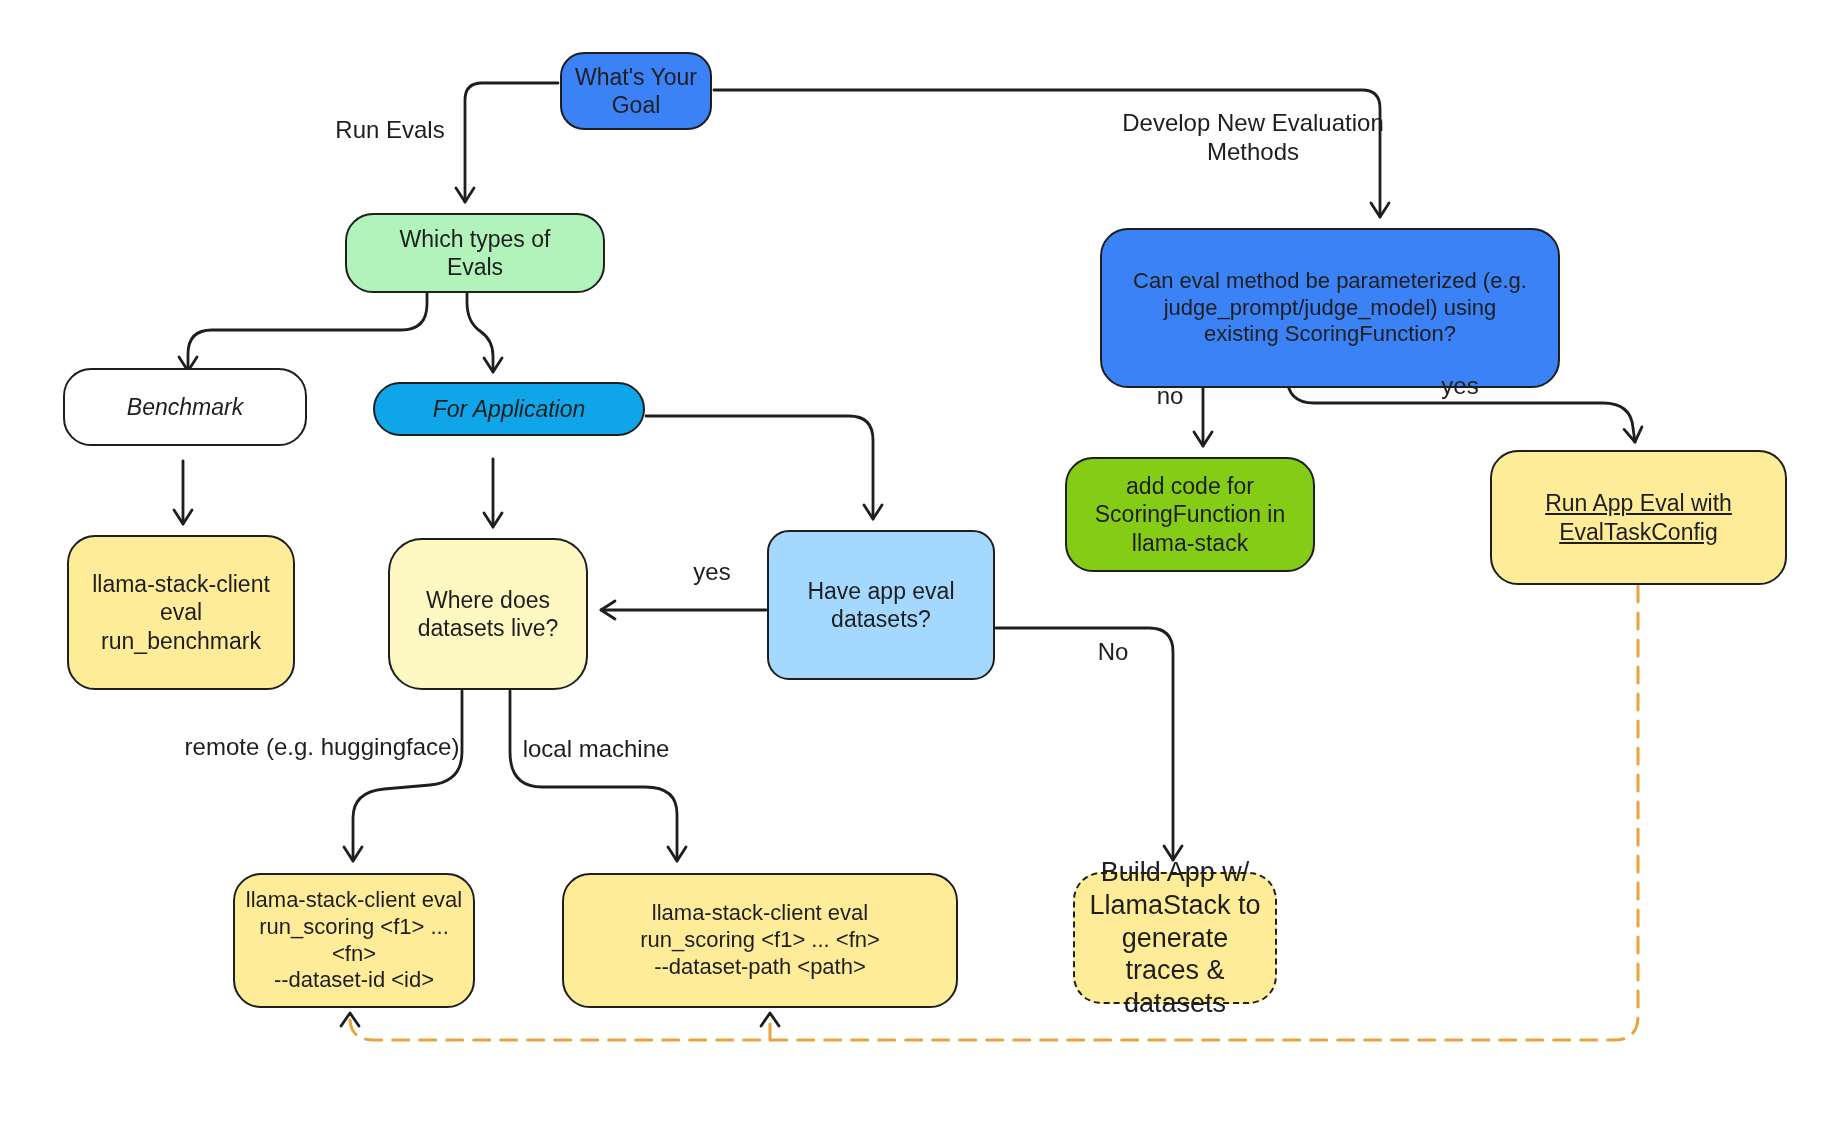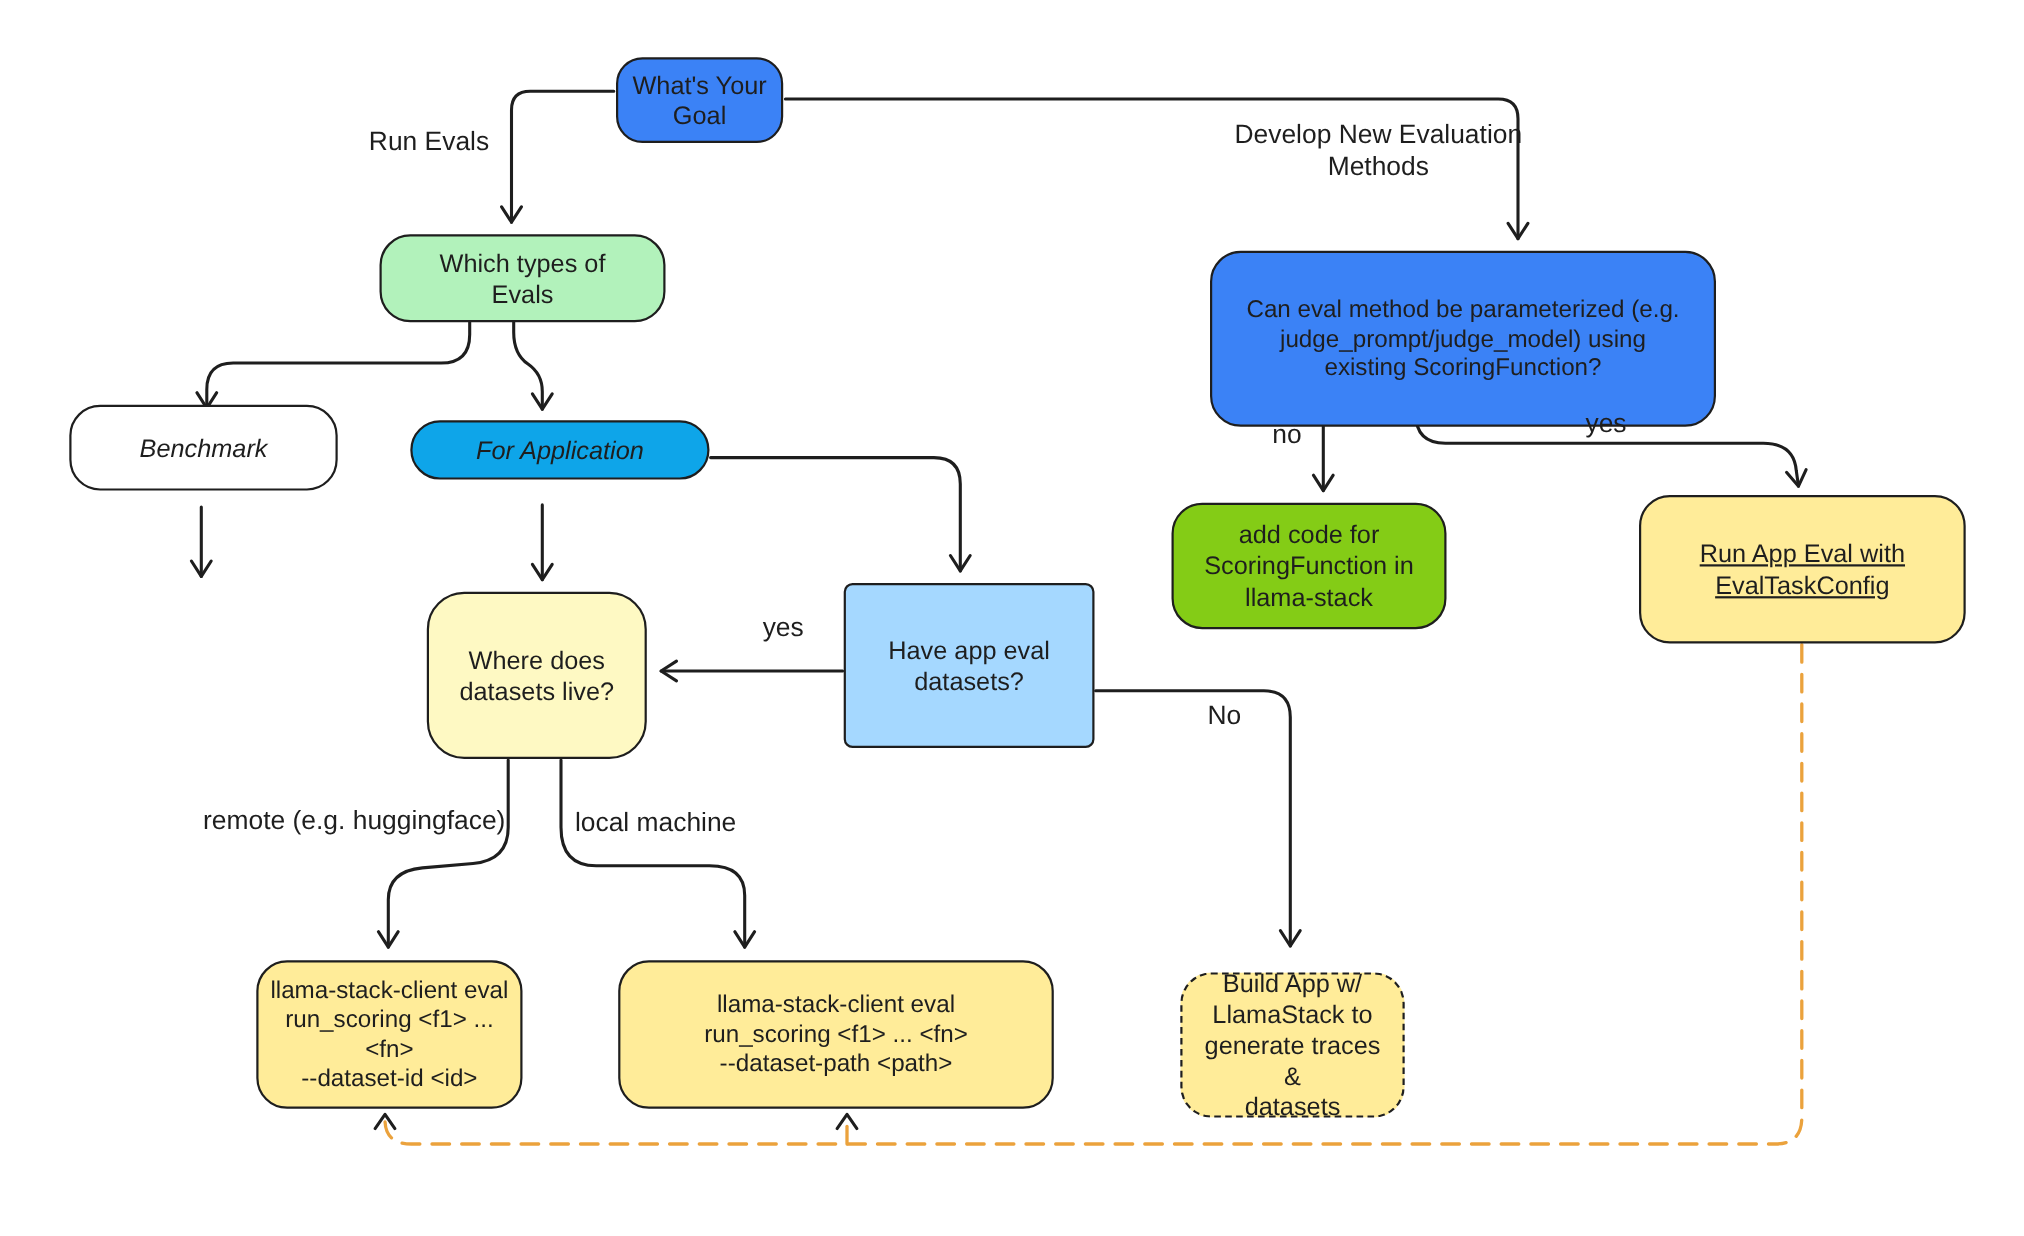--- a/index.html
+++ b/index.html
@@ -74,27 +74,31 @@
   </div>
 
   <div class="node" style="left: 63px; top: 368px; width: 244px; height: 78px; background: rgb(255, 255, 255); font-style: italic;">
     <span class="lbl">Benchmark</span>
   </div>
 
   <div class="node" style="left: 373px; top: 382px; width: 272px; height: 54px; background: #0ea5e9; font-style: italic;">
     <span class="lbl">For Application</span>
   </div>
 
+  <div class="node" style="left: 67px; top: 535px; width: 228px; height: 155px; background: rgb(255, 236, 153);">
+    <span class="lbl">llama-stack-client
+eval run_benchmark</span>
+  </div>
 
   <div class="node" style="left: 388px; top: 538px; width: 200px; height: 152px; border-radius: 34px; background: #fef9c3;">
     <span class="lbl">Where does
 datasets live?</span>
   </div>
 
-  <div class="node" style="left: 767px; top: 530px; width: 228px; height: 150px; border-radius: 8px; background: rgb(165, 216, 255);">
+  <div class="node" style="left: 767px; top: 530px; width: 228px; height: 150px; border-radius: 22px; background: rgb(165, 216, 255);">
     <span class="lbl">Have app eval
 datasets?</span>
   </div>
 
   <div class="node" style="left: 1100px; top: 228px; width: 460px; height: 160px; font-size: 22px; background: #3b82f6; text-align: center;">
     <span class="lbl">Can eval method be parameterized (e.g.
 judge_prompt/judge_model) using
 existing ScoringFunction?</span>
   </div>
 
@@ -114,21 +118,21 @@
 run_scoring &lt;f1&gt; ... &lt;fn&gt;
 --dataset-id &lt;id&gt;</span>
   </div>
 
   <div class="node" style="left: 562px; top: 873px; width: 396px; height: 135px; font-size: 22px; background: rgb(255, 236, 153);">
     <span class="lbl">llama-stack-client eval
 run_scoring &lt;f1&gt; ... &lt;fn&gt;
 --dataset-path &lt;path&gt;</span>
   </div>
 
-  <div class="node dashed" style="left: 1073px; top: 872px; width: 204px; height: 132px; font-size: 23px; background: rgb(255, 236, 153); margin-top: 12px;">
+  <div class="node dashed" style="left: 1073px; top: 872px; width: 204px; height: 132px; font-size: 27px; background: rgb(255, 236, 153);">
     <span class="lbl">Build App w/
 LlamaStack to
 generate traces &amp;
 datasets</span>
   </div>
 
   <div class="edge-label" style="left:390px;top:130px;">Run Evals</div>
   <div class="edge-label" style="left:1253px;top:138px;">Develop New Evaluation
 Methods</div>
   <div class="edge-label" style="left:712px;top:572px;">yes</div>

